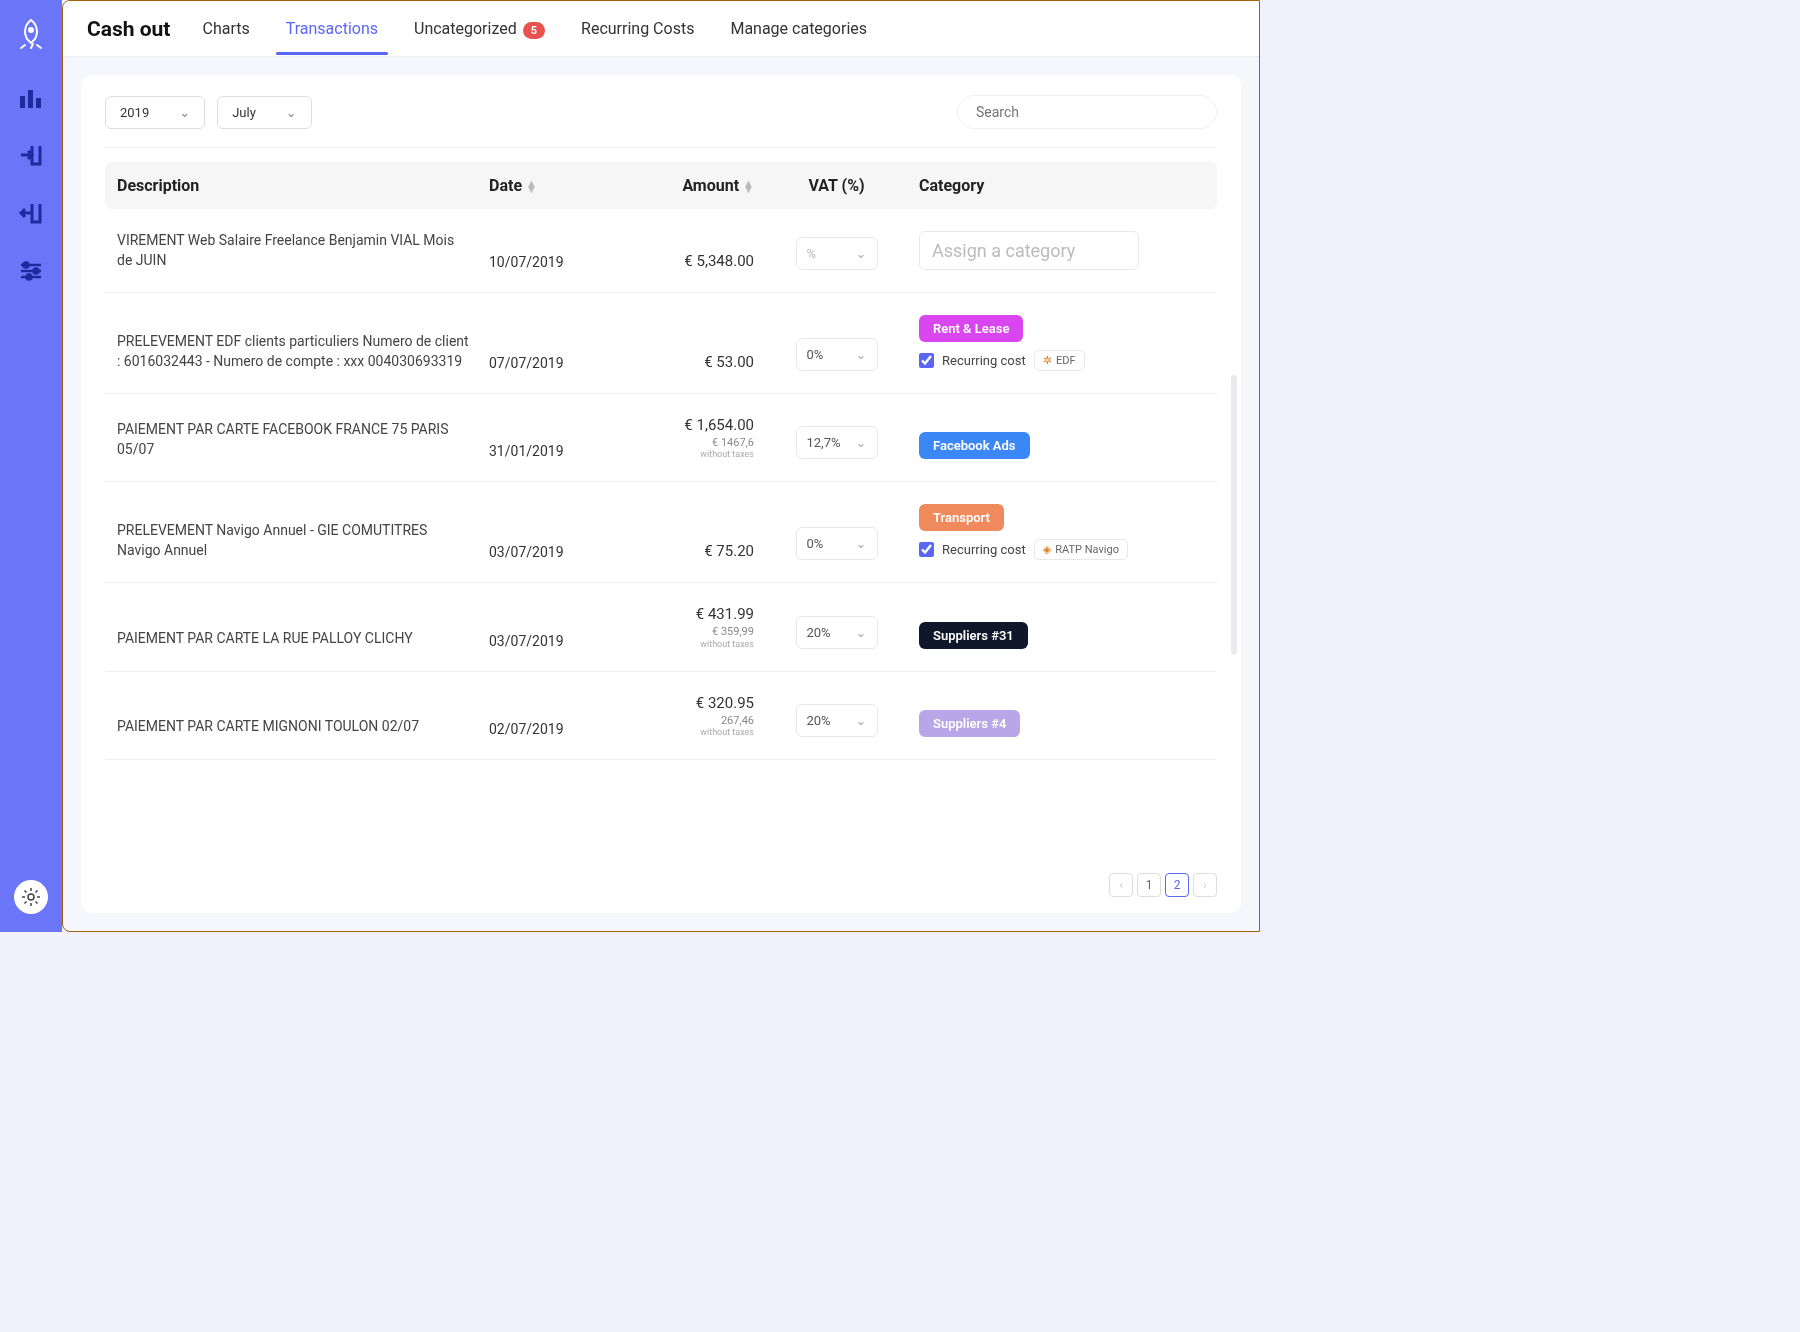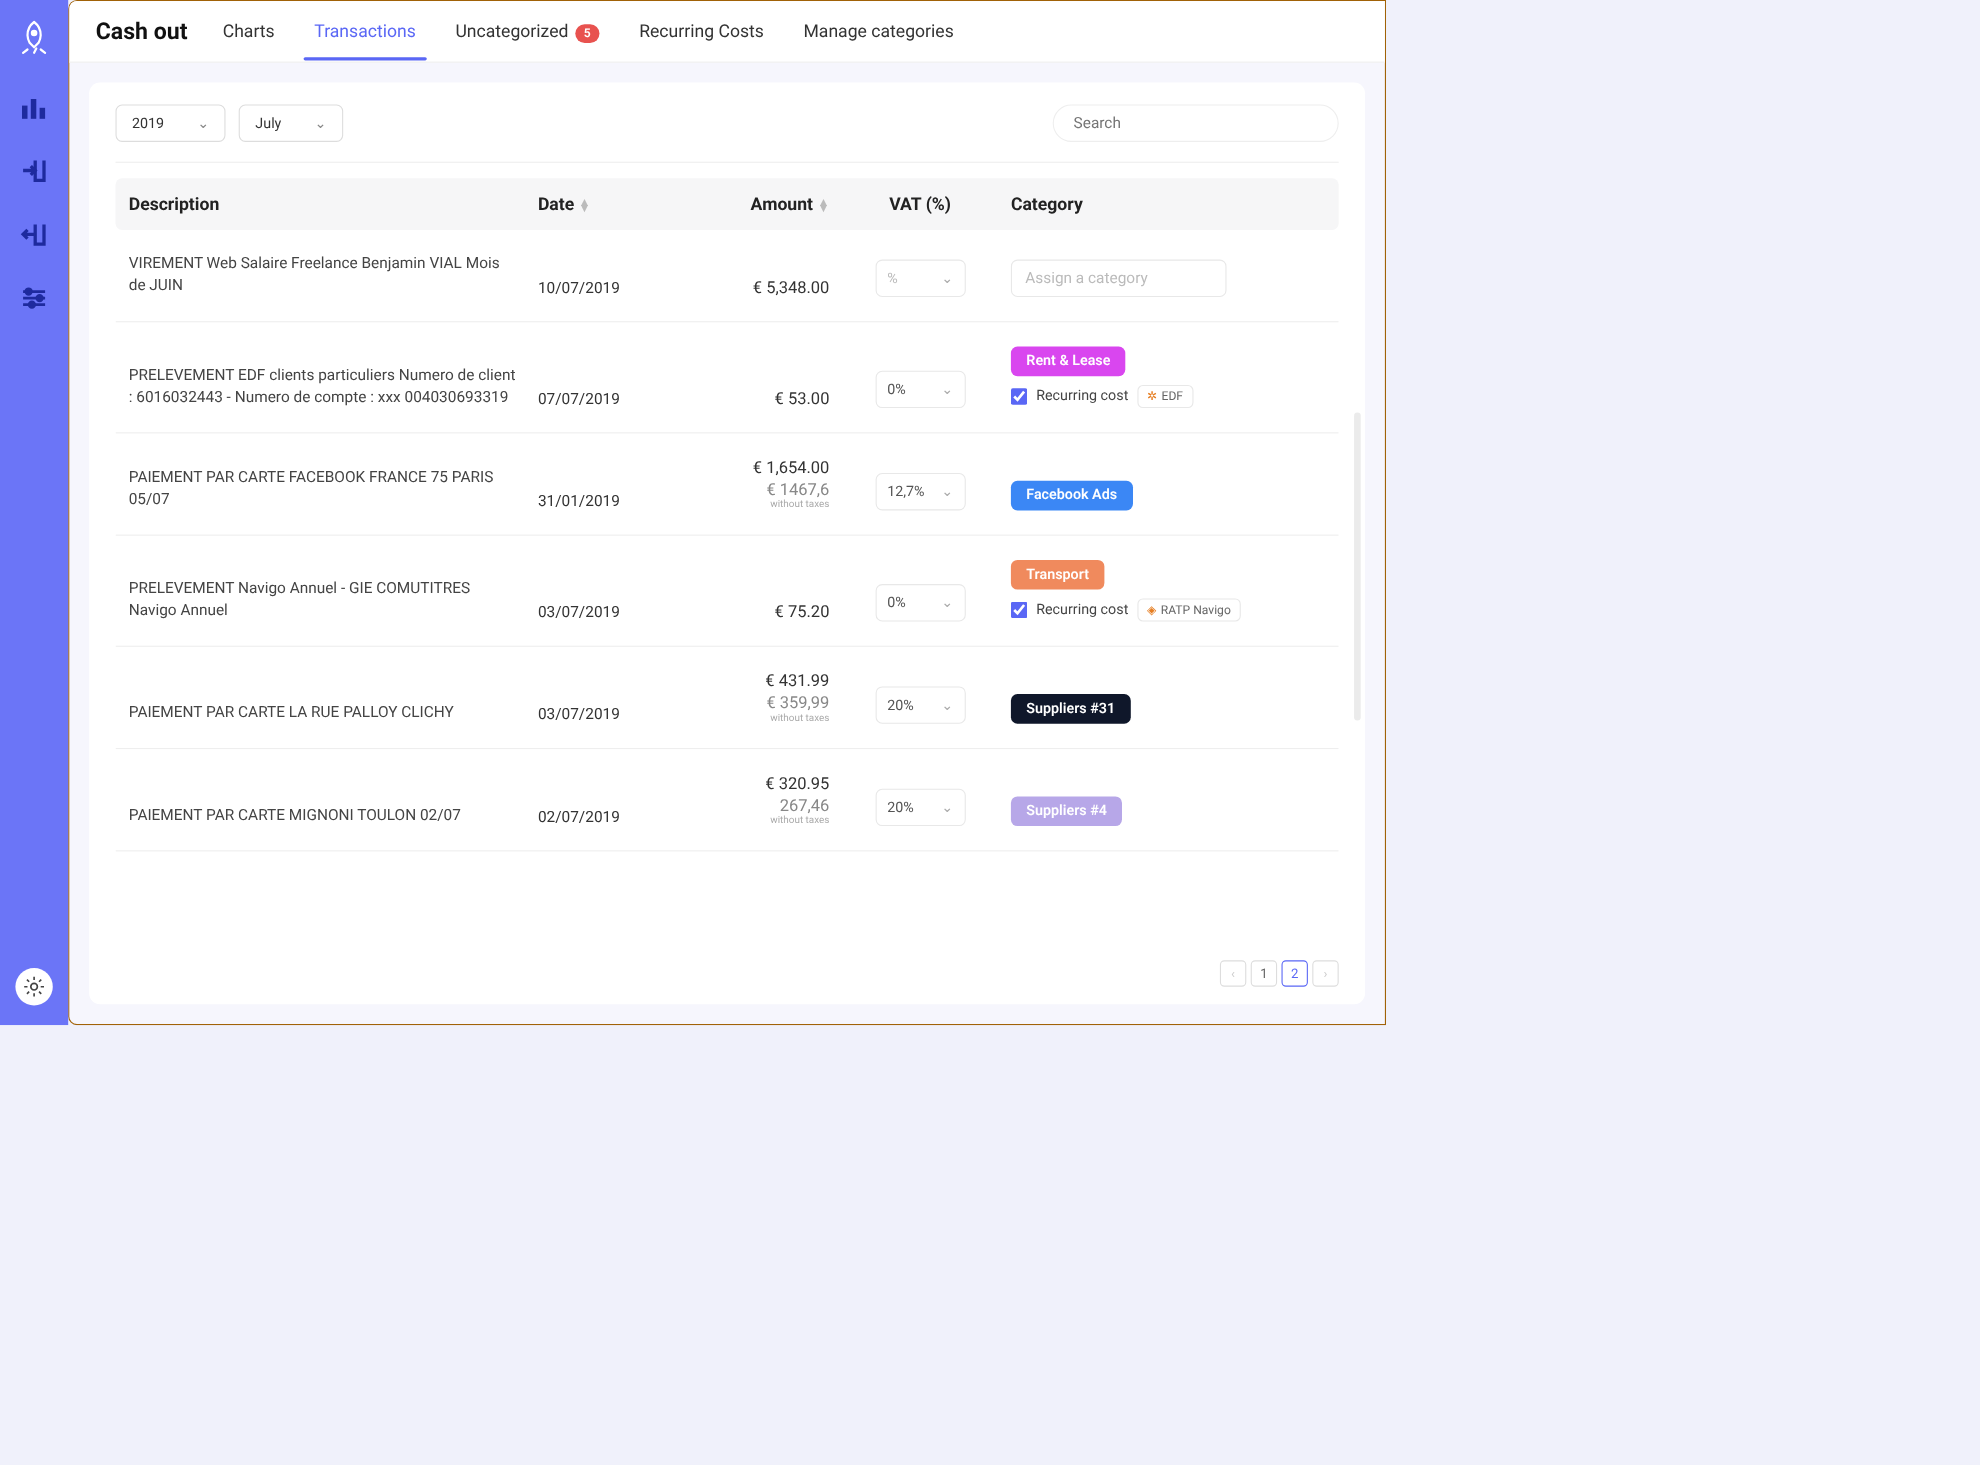--- a/index.html
+++ b/index.html
@@ -32,27 +32,27 @@
 .col-date { flex:0 0 135px; }
 .col-amount { flex:0 0 140px; text-align:right; padding-right:10px; }
 .col-vat { flex:0 0 145px; text-align:center; }
 .col-cat { flex:1; padding-left:10px; }
 .sort { color:#bbb; font-size:11px; display:inline-flex; flex-direction:column; line-height:6px; margin-left:4px; vertical-align:middle; }
 
 .rows { flex:1; overflow-y:auto; }
 .row { display:flex; padding:22px 12px; border-bottom:1px solid #eee; align-items:flex-end; font-size:14px; color:#333; }
 .row .col-desc { color:#444; line-height:1.4; padding-right:20px; }
 .amount-main { font-size:15px; }
-.amount-sub { font-size:15px; color:#888; line-height:1.2; margin-top:2px; }
+.amount-sub { font-size:11px; color:#888; line-height:1.2; margin-top:2px; }
 .amount-note { font-size:9px; color:#aaa; }
 
 .vat-select { border:1px solid #e8e8e8; border-radius:6px; padding:8px 10px; width:82px; display:flex; justify-content:space-between; align-items:center; font-size:13px; color:#555; cursor:pointer; margin:0 auto; }
 .vat-select.placeholder { color:#bbb; }
 
-.cat-input { border:1px solid #e8e8e8; border-radius:6px; padding:8px 12px; color:#bbb; font-size:14px; width:196px; }
+.cat-input { border:1px solid #e8e8e8; border-radius:6px; padding:8px 12px; color:#bbb; font-size:18px; width:220px; }
 .cat-tag { display:inline-block; color:#fff; font-size:13px; font-weight:600; padding:6px 14px; border-radius:6px; }
 .cat-stack { display:flex; flex-direction:column; gap:8px; align-items:flex-start; }
 .rec-row { display:flex; align-items:center; gap:8px; font-size:13px; color:#444; }
 .rec-row input[type=checkbox] { width:15px; height:15px; accent-color:#5a67f5; }
 .vendor-pill { border:1px solid #e8e8e8; border-radius:5px; padding:3px 8px; font-size:11px; color:#666; display:inline-flex; align-items:center; gap:4px; background:#fff; }
 
 .pager { display:flex; justify-content:flex-end; gap:4px; padding-top:10px; }
 .pbtn { border:1px solid #ddd; border-radius:4px; min-width:24px; height:24px; display:flex; align-items:center; justify-content:center; font-size:12px; color:#666; cursor:pointer; background:#fff; }
 .pbtn.active { border-color:#5a67f5; color:#5a67f5; }
 .pbtn.disabled { color:#ccc; }

